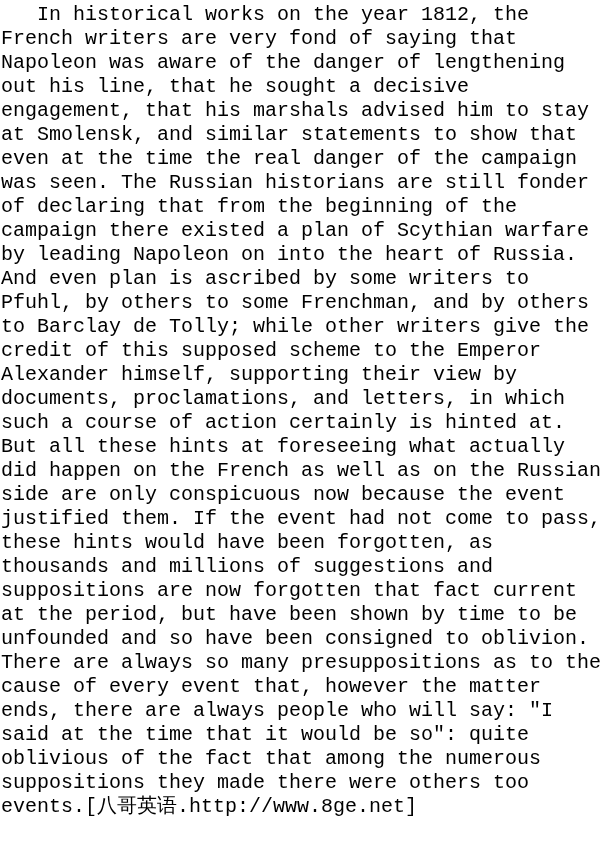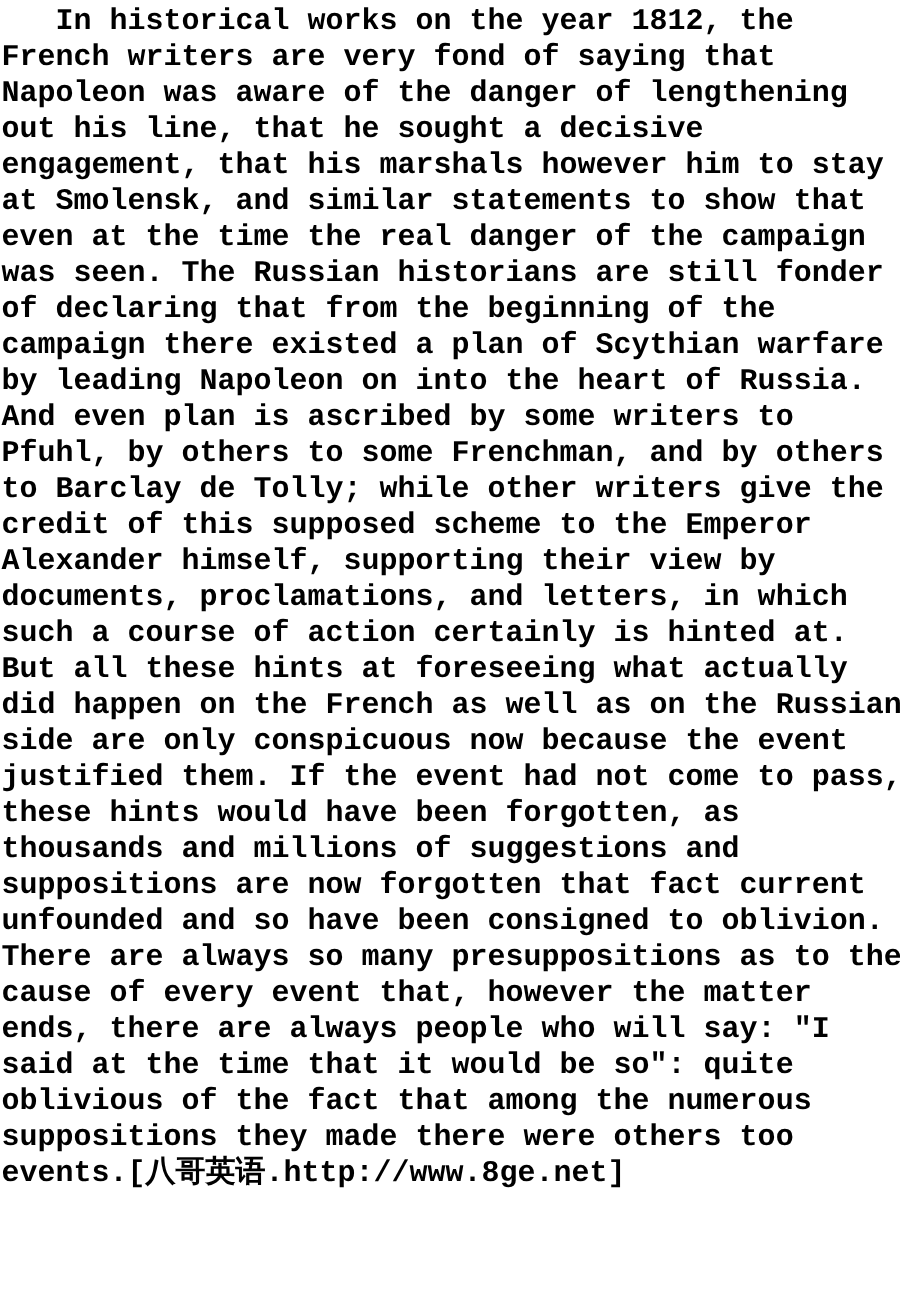--- a/index.html
+++ b/index.html
@@ -18,53 +18,53 @@
     height: 866px;
     padding: 3px 0 0 1px;
   }
   .line {
     font-family: "Liberation Mono", "DejaVu Sans Mono", monospace;
     font-size: 20px;
     line-height: 24px;
     letter-spacing: 0;
     color: #000000;
     white-space: pre;
-    font-weight: bold;
   }
 </style>
 </head>
 <body style="background: rgb(255, 255, 255);">
 
 <main class="doc">
   <div id="text-block" style="color: rgb(0, 0, 0);">
       <div class="line">   In historical works on the year 1812, the</div>
       <div class="line">French writers are very fond of saying that</div>
       <div class="line">Napoleon was aware of the danger of lengthening</div>
       <div class="line">out his line, that he sought a decisive</div>
-      <div class="line">engagement, that his marshals however him to stay</div>
+      <div class="line">engagement, that his marshals advised him to stay</div>
       <div class="line">at Smolensk, and similar statements to show that</div>
       <div class="line">even at the time the real danger of the campaign</div>
       <div class="line">was seen. The Russian historians are still fonder</div>
       <div class="line">of declaring that from the beginning of the</div>
       <div class="line">campaign there existed a plan of Scythian warfare</div>
       <div class="line">by leading Napoleon on into the heart of Russia.</div>
       <div class="line">And even plan is ascribed by some writers to</div>
       <div class="line">Pfuhl, by others to some Frenchman, and by others</div>
       <div class="line">to Barclay de Tolly; while other writers give the</div>
       <div class="line">credit of this supposed scheme to the Emperor</div>
       <div class="line">Alexander himself, supporting their view by</div>
       <div class="line">documents, proclamations, and letters, in which</div>
       <div class="line">such a course of action certainly is hinted at.</div>
       <div class="line">But all these hints at foreseeing what actually</div>
       <div class="line">did happen on the French as well as on the Russian</div>
       <div class="line">side are only conspicuous now because the event</div>
       <div class="line">justified them. If the event had not come to pass,</div>
       <div class="line">these hints would have been forgotten, as</div>
       <div class="line">thousands and millions of suggestions and</div>
       <div class="line">suppositions are now forgotten that fact current</div>
+      <div class="line">at the period, but have been shown by time to be</div>
       <div class="line">unfounded and so have been consigned to oblivion.</div>
       <div class="line">There are always so many presuppositions as to the</div>
       <div class="line">cause of every event that, however the matter</div>
       <div class="line">ends, there are always people who will say: ″I</div>
       <div class="line">said at the time that it would be so″: quite</div>
       <div class="line">oblivious of the fact that among the numerous</div>
       <div class="line">suppositions they made there were others too</div>
       <div class="line">events.[八哥英语.http://www.8ge.net]</div>
     </div>
 </main>

